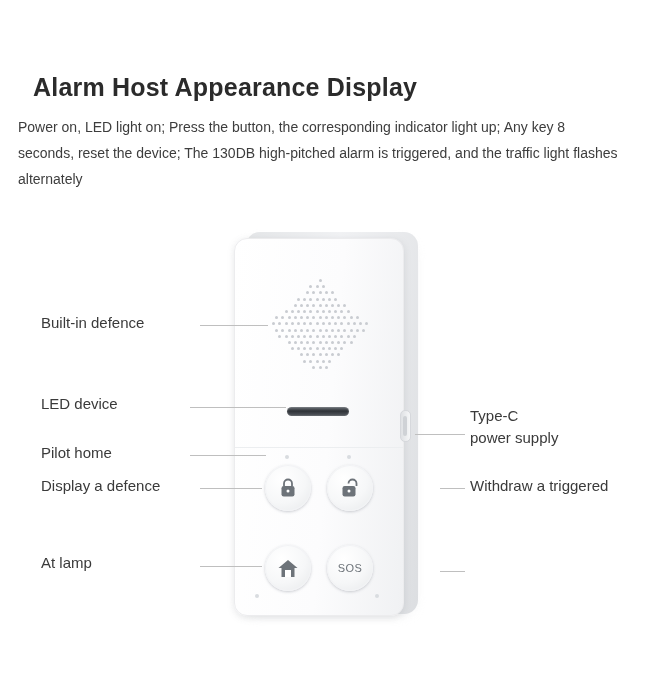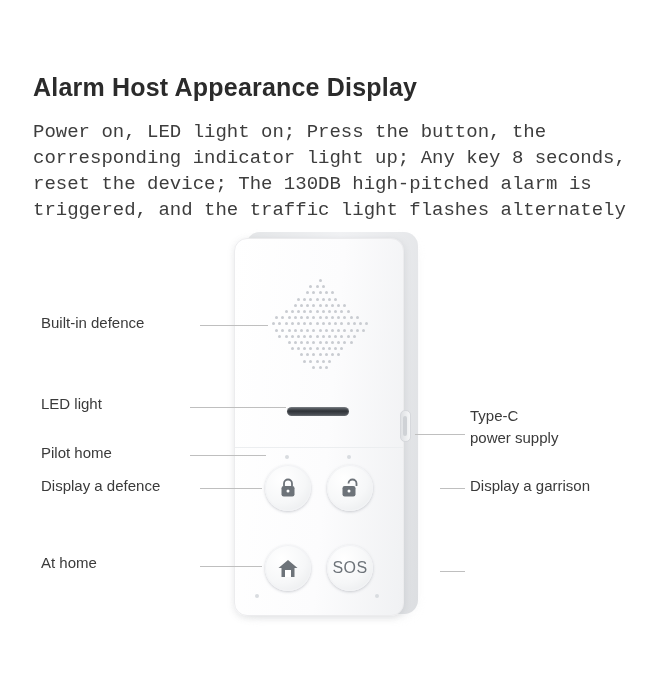--- a/index.html
+++ b/index.html
@@ -24,27 +24,26 @@
     position: absolute;
     left: 33px;
     top: 56px;
     font-size: 25px;
     font-weight: bold;
     color: #2b2b2b;
     letter-spacing: 0.2px;
   }
   .subtitle {
     position: absolute;
-    left: 33px;
+    left: 18px;
     top: 100px;
     width: 600px;
-    font-size: 19px;
+    font-size: 14px;
     line-height: 26px;
     color: #3d3d3d;
-    font-family: Liberation Mono, monospace;
   }
 
   
   .device-wrap {
     position: absolute;
     left: 234px;
     top: 228px;
     width: 186px;
     height: 390px;
   }
@@ -142,21 +141,21 @@
     height: 46px;
     border-radius: 50%;
     background: radial-gradient(circle at 36% 30%, #ffffff 0%, #f6f7f8 55%, #e6e8ea 100%);
     box-shadow: 0 1px 3px rgba(140,145,155,0.45), inset 0 0 0 1px #f2f3f5;
     display: flex;
     align-items: center;
     justify-content: center;
   }
   .btn svg { display: block; }
   .btn-sos-text {
-    font-size: 16px;
+    font-size: 11px;
     letter-spacing: 0.4px;
     color: #6d7379;
     font-family: "Liberation Sans", sans-serif;
   }
   .b1 { left: 30px; top: 226px; }
   .b2 { left: 92px; top: 226px; }
   .b3 { left: 30px; top: 306px; }
   .b4 { left: 92px; top: 306px; }
 
   .pilot-dot {
@@ -373,36 +372,36 @@
         <span class="btn-sos-text">SOS</span>
       </div>
     </div>
 
     <div class="typec-port"></div>
   </div>
 
   <div class="label" style="left:41px; top:312px;">Built-in defence</div>
   <div class="leader" style="left:200px; top:325px; width:68px;"></div>
 
-  <div class="label" style="left:41px; top:393px;">LED light</div>
+  <div class="label" style="left:41px; top:393px;">LED device</div>
   <div class="leader" style="left:190px; top:407px; width:96px;"></div>
 
   <div class="label" style="left:41px; top:442px;">Pilot home</div>
   <div class="leader" style="left:190px; top:455px; width:76px;"></div>
 
   <div class="label" style="left:41px; top:475px;">Display a defence</div>
   <div class="leader" style="left:200px; top:488px; width:62px;"></div>
 
-  <div class="label" style="left:41px; top:552px;">At home</div>
+  <div class="label" style="left:41px; top:552px;">At lamp</div>
   <div class="leader" style="left:200px; top:566px; width:62px;"></div>
 
   <div class="label two-line" style="left:470px; top:405px;">
     <span>Type-C</span><br>
     <span>power supply</span>
   </div>
   <div class="leader" style="left:415px; top:434px; width:50px;"></div>
 
-  <div class="label" style="left:470px; top:475px;">Display a garrison</div>
+  <div class="label" style="left:470px; top:475px;">Withdraw a triggered</div>
   <div class="leader" style="left:440px; top:488px; width:25px;"></div>
 
   <div class="leader" style="left:440px; top:571px; width:25px;"></div>
 
 </div>
 
 </body></html>

